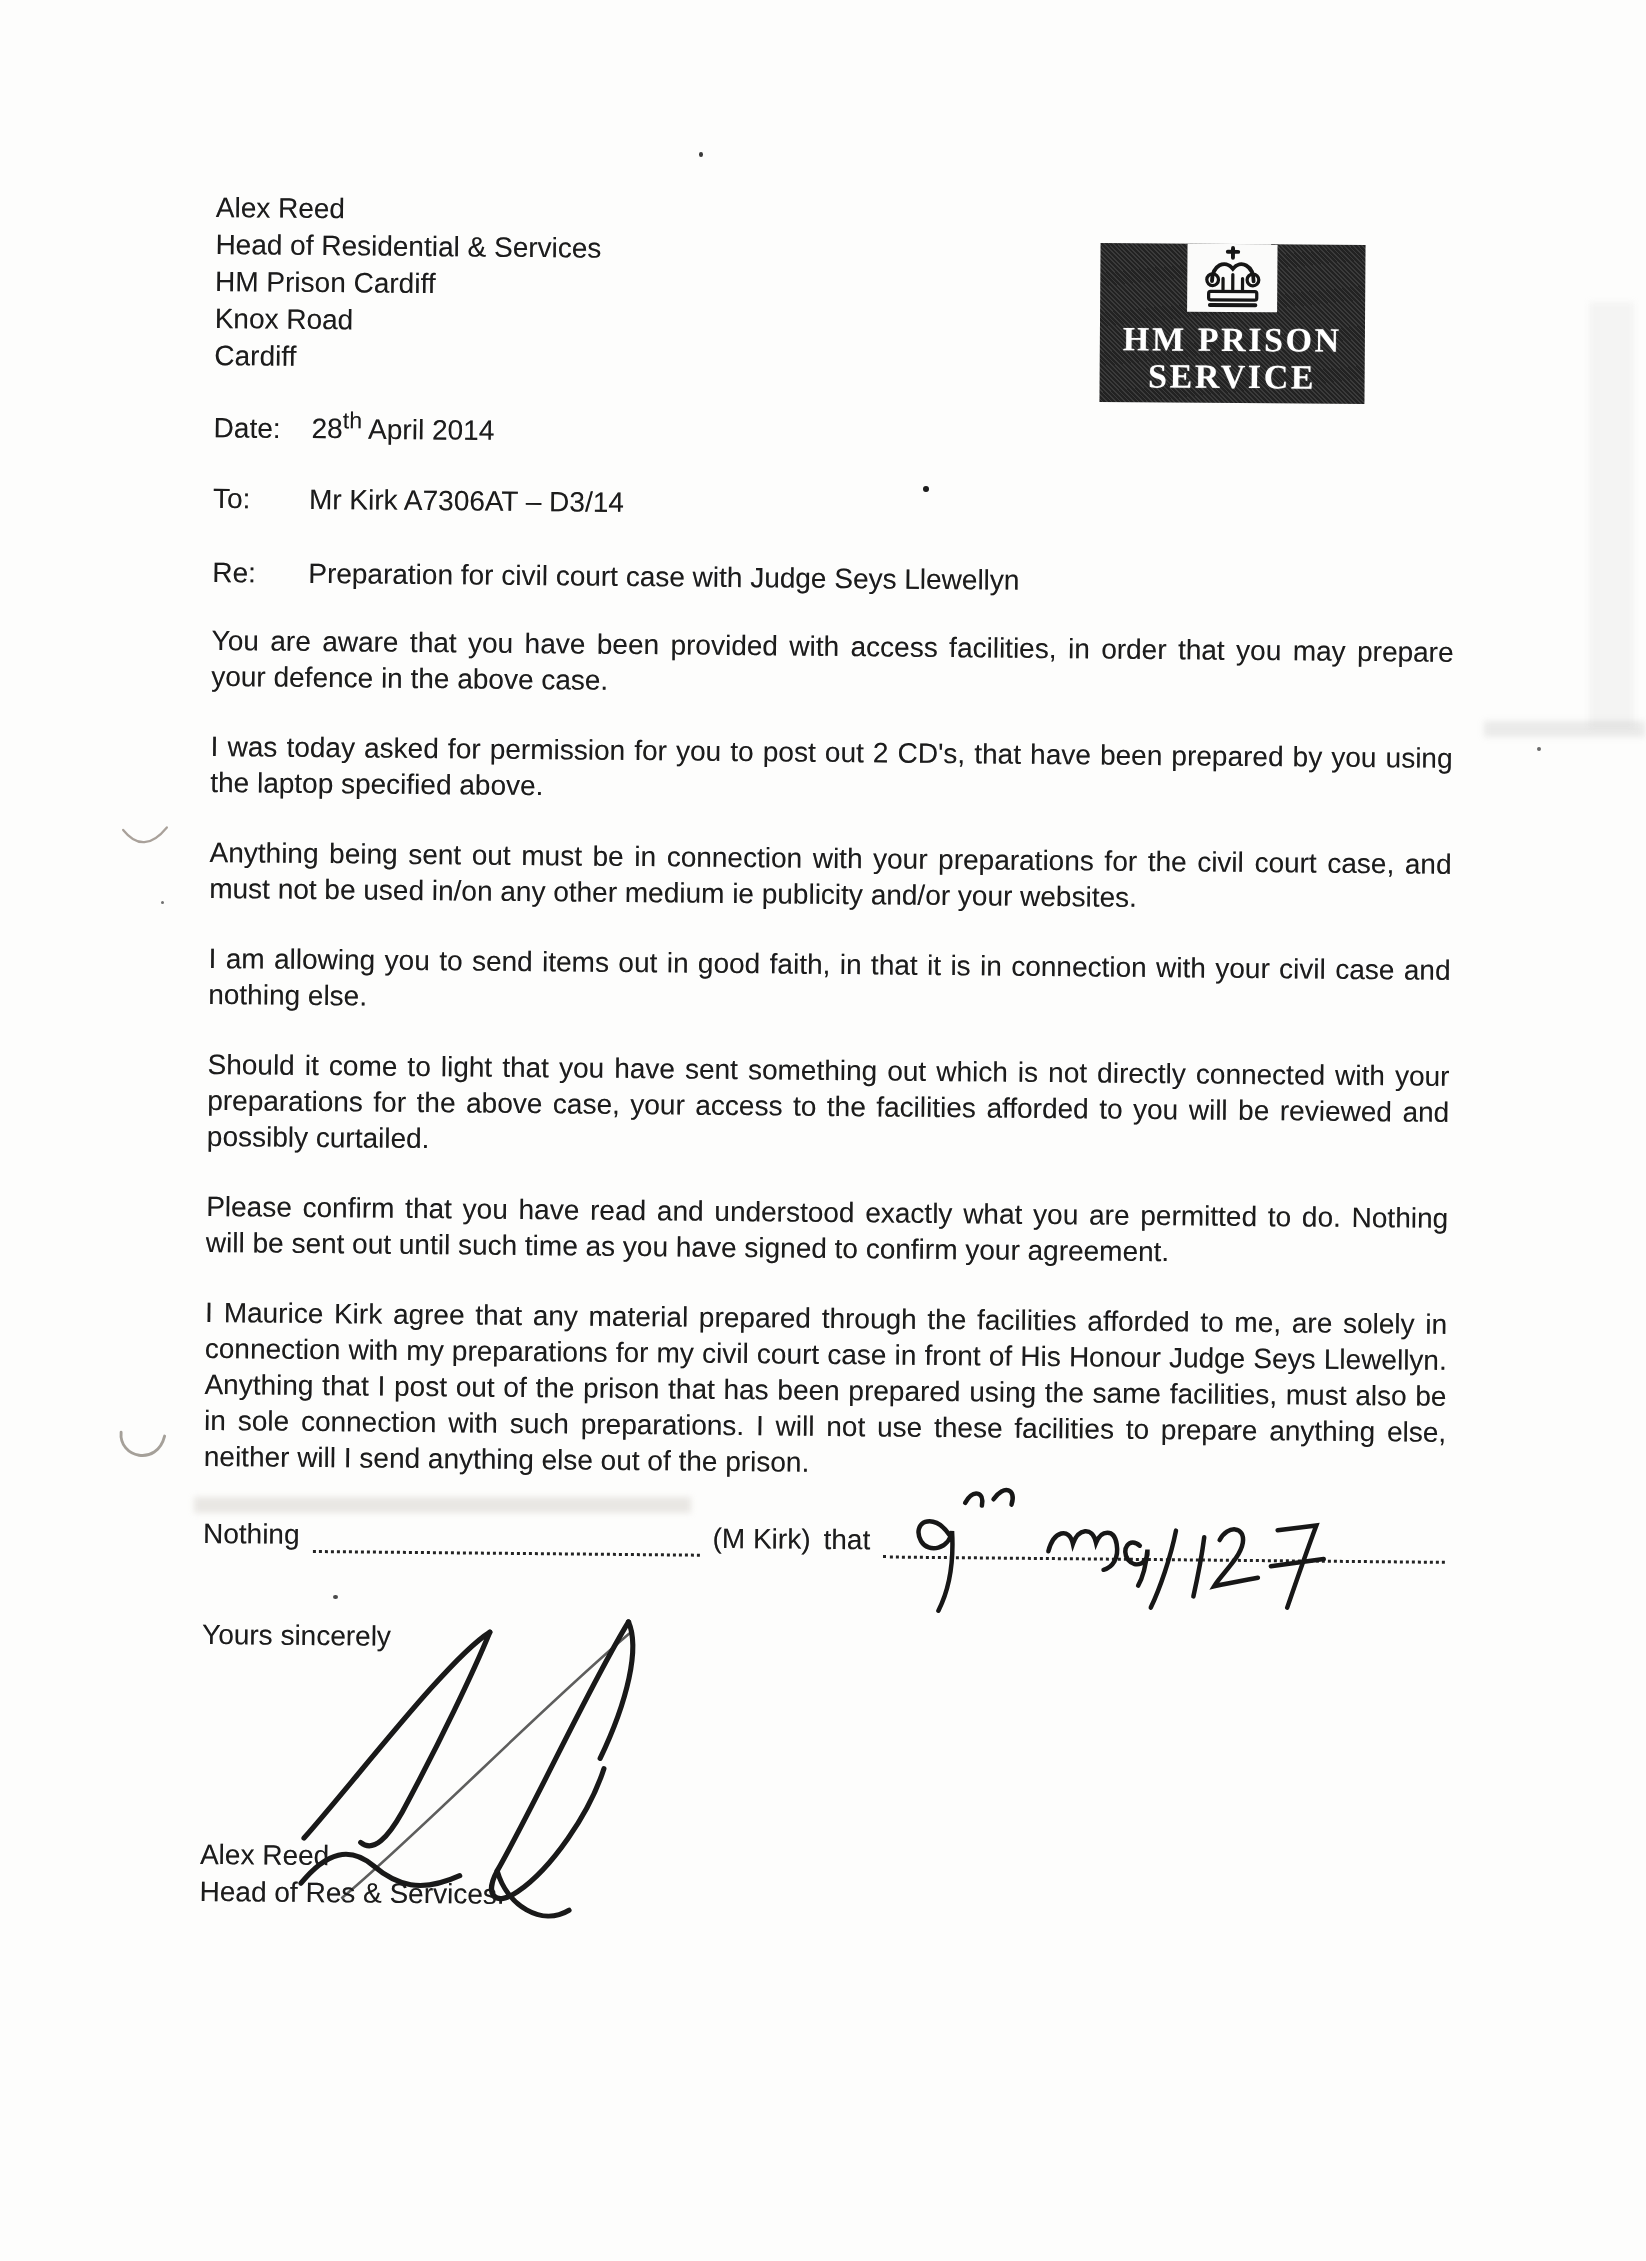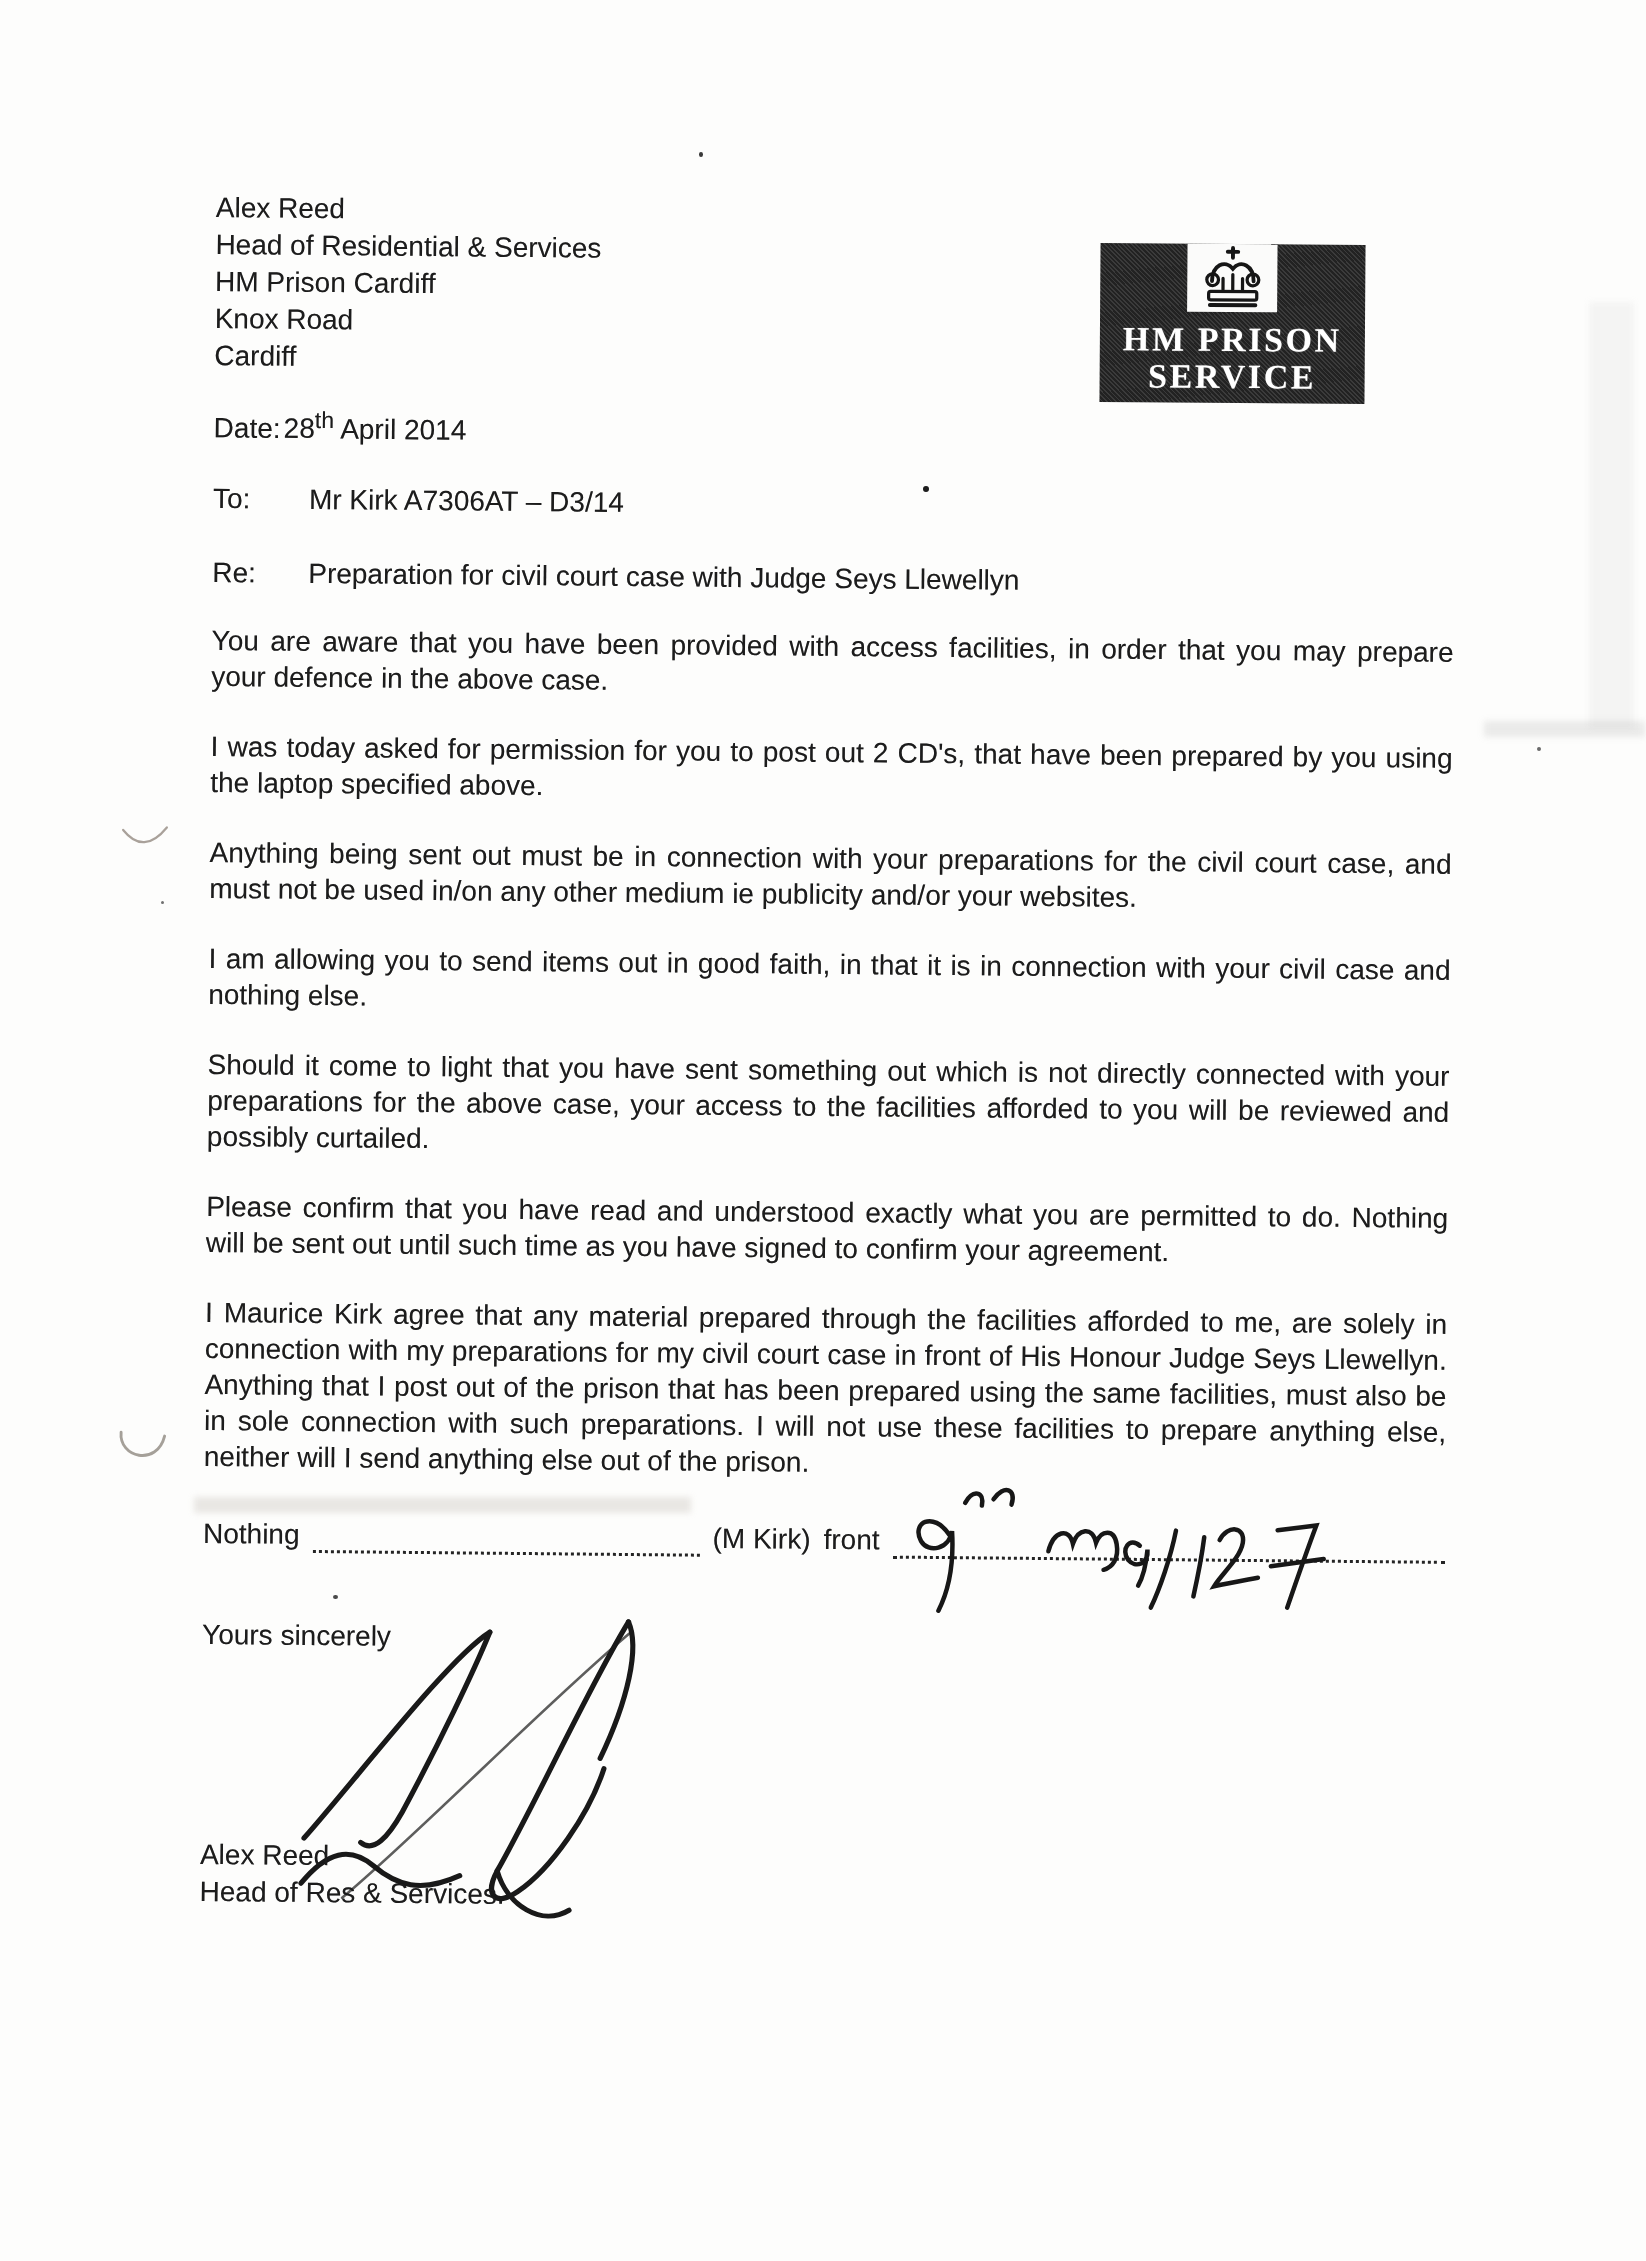--- a/index.html
+++ b/index.html
@@ -10,21 +10,21 @@
     color:#1c1c1c;
   }
   
   .letter {
     position:absolute; left:216px; top:189px; width:1242px;
     transform:rotate(0.55deg); transform-origin:0 0;
     text-shadow:0 0 0.6px rgba(0,0,0,.38);
   }
   .hdr-line { font-size:28px; line-height:37px; white-space:nowrap; }
   .date-line { margin-top:27px; font-size:28px; line-height:37px; }
-  .date-line .day { margin-left:3px; }
+  .date-line .day { margin-left:31px; }
   .date-line sup { font-size:23px; vertical-align:super; }
   .addr-row { display:flex; font-size:28px; line-height:37px; }
   .addr-row .lbl { width:96px; flex:0 0 96px; }
   .row-to { margin-top:34px; }
   .row-re { margin-top:37px; }
   .body-copy { margin-top:32px; }
   .para {
     margin:0 0 34px 0; font-size:28px; line-height:36px;
     text-align:justify; text-align-last:left;
   }
@@ -130,21 +130,21 @@
       <p class="para">I am allowing you to send items out in good faith, in that it is in connection with your civil case and nothing else.</p>
       <p class="para">Should it come to light that you have sent something out which is not directly connected with your preparations for the above case, your access to the facilities afforded to you will be reviewed and possibly curtailed.</p>
       <p class="para">Please confirm that you have read and understood exactly what you are permitted to do. Nothing will be sent out until such time as you have signed to confirm your agreement.</p>
       <p class="para">I Maurice Kirk agree that any material prepared through the facilities afforded to me, are solely in connection with my preparations for my civil court case in front of His Honour Judge Seys Llewellyn.  Anything that I post out of the prison that has been prepared using the same facilities, must also be in sole connection with such preparations.  I will not use these facilities to prepare anything else, neither will I send anything else out of the prison.</p>
     </div>
 
     <div class="signed-row">
       <span>Nothing</span>
       <span class="dotline dots-1"></span>
       <span>(M Kirk)</span>
-      <span>front</span>
+      <span>that</span>
       <span class="dotline dots-2"></span>
       <svg class="handwriting-svg" width="503" height="148" viewBox="0 0 780 230">
         <g stroke="#171717" fill="none" stroke-width="7" stroke-linecap="round">
           <path d="M96 96 C70 58 36 78 52 106 C64 126 96 118 100 90 C104 148 92 190 80 214"></path>
           <path d="M120 46 C132 24 150 28 146 50"></path>
           <path d="M164 40 C180 16 200 24 192 48"></path>
           <path d="M250 120 C258 88 282 82 288 108 C296 84 318 80 324 106 C332 86 352 84 356 108 C360 130 350 144 336 148"></path>
           <path d="M392 110 C376 96 362 116 374 132 C386 146 406 138 404 116 C402 140 398 158 390 172"></path>
           <path d="M448 86 C440 128 424 176 410 206"></path>
           <path d="M492 96 C488 130 482 160 476 188"></path>

